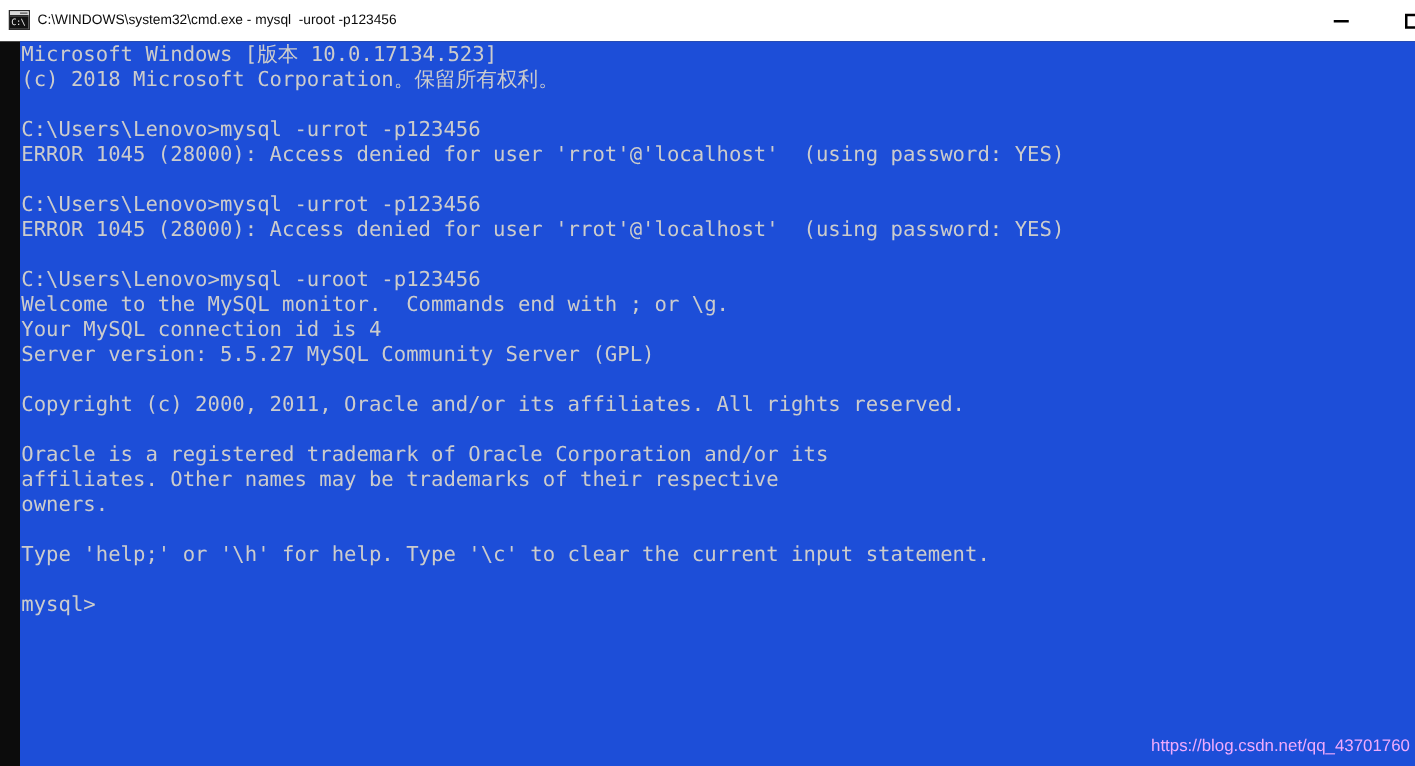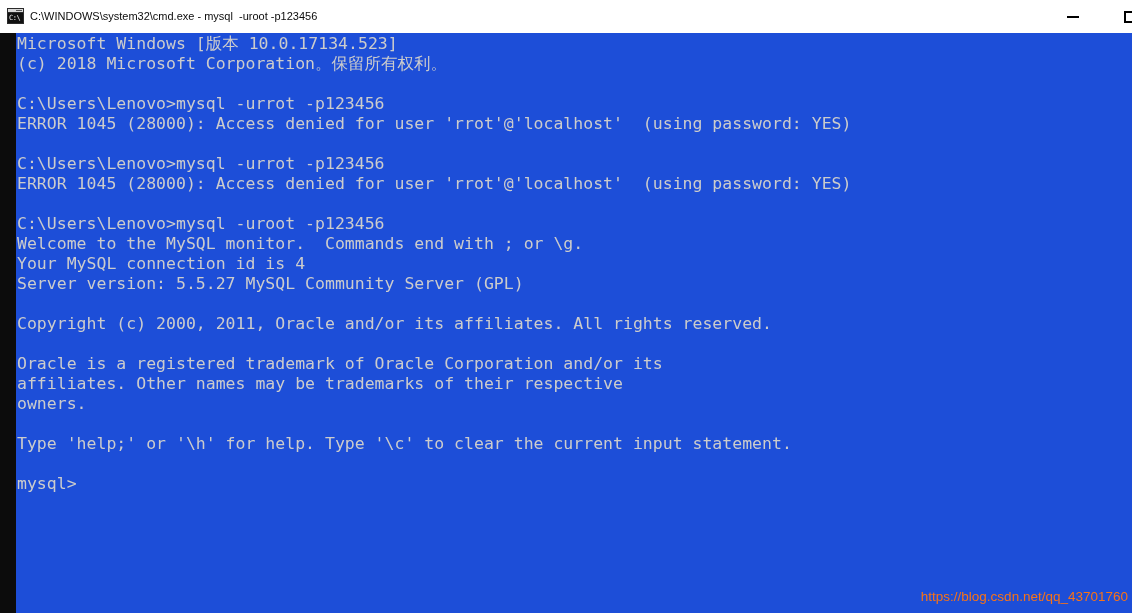--- a/index.html
+++ b/index.html
@@ -146,21 +146,21 @@
     line-height: 20px;
     white-space: pre;
     letter-spacing: 0px;
   }
 
   
   #watermark {
     position: absolute;
     right: 4px;
     bottom: 9px;
-    color: #f97316;
+    color: #f0abfc;
     font-size: 13.5px;
     font-family: "Liberation Sans", sans-serif;
     white-space: pre;
   }
 </style>
 </head>
 <body>
 
 <div id="window">
 

